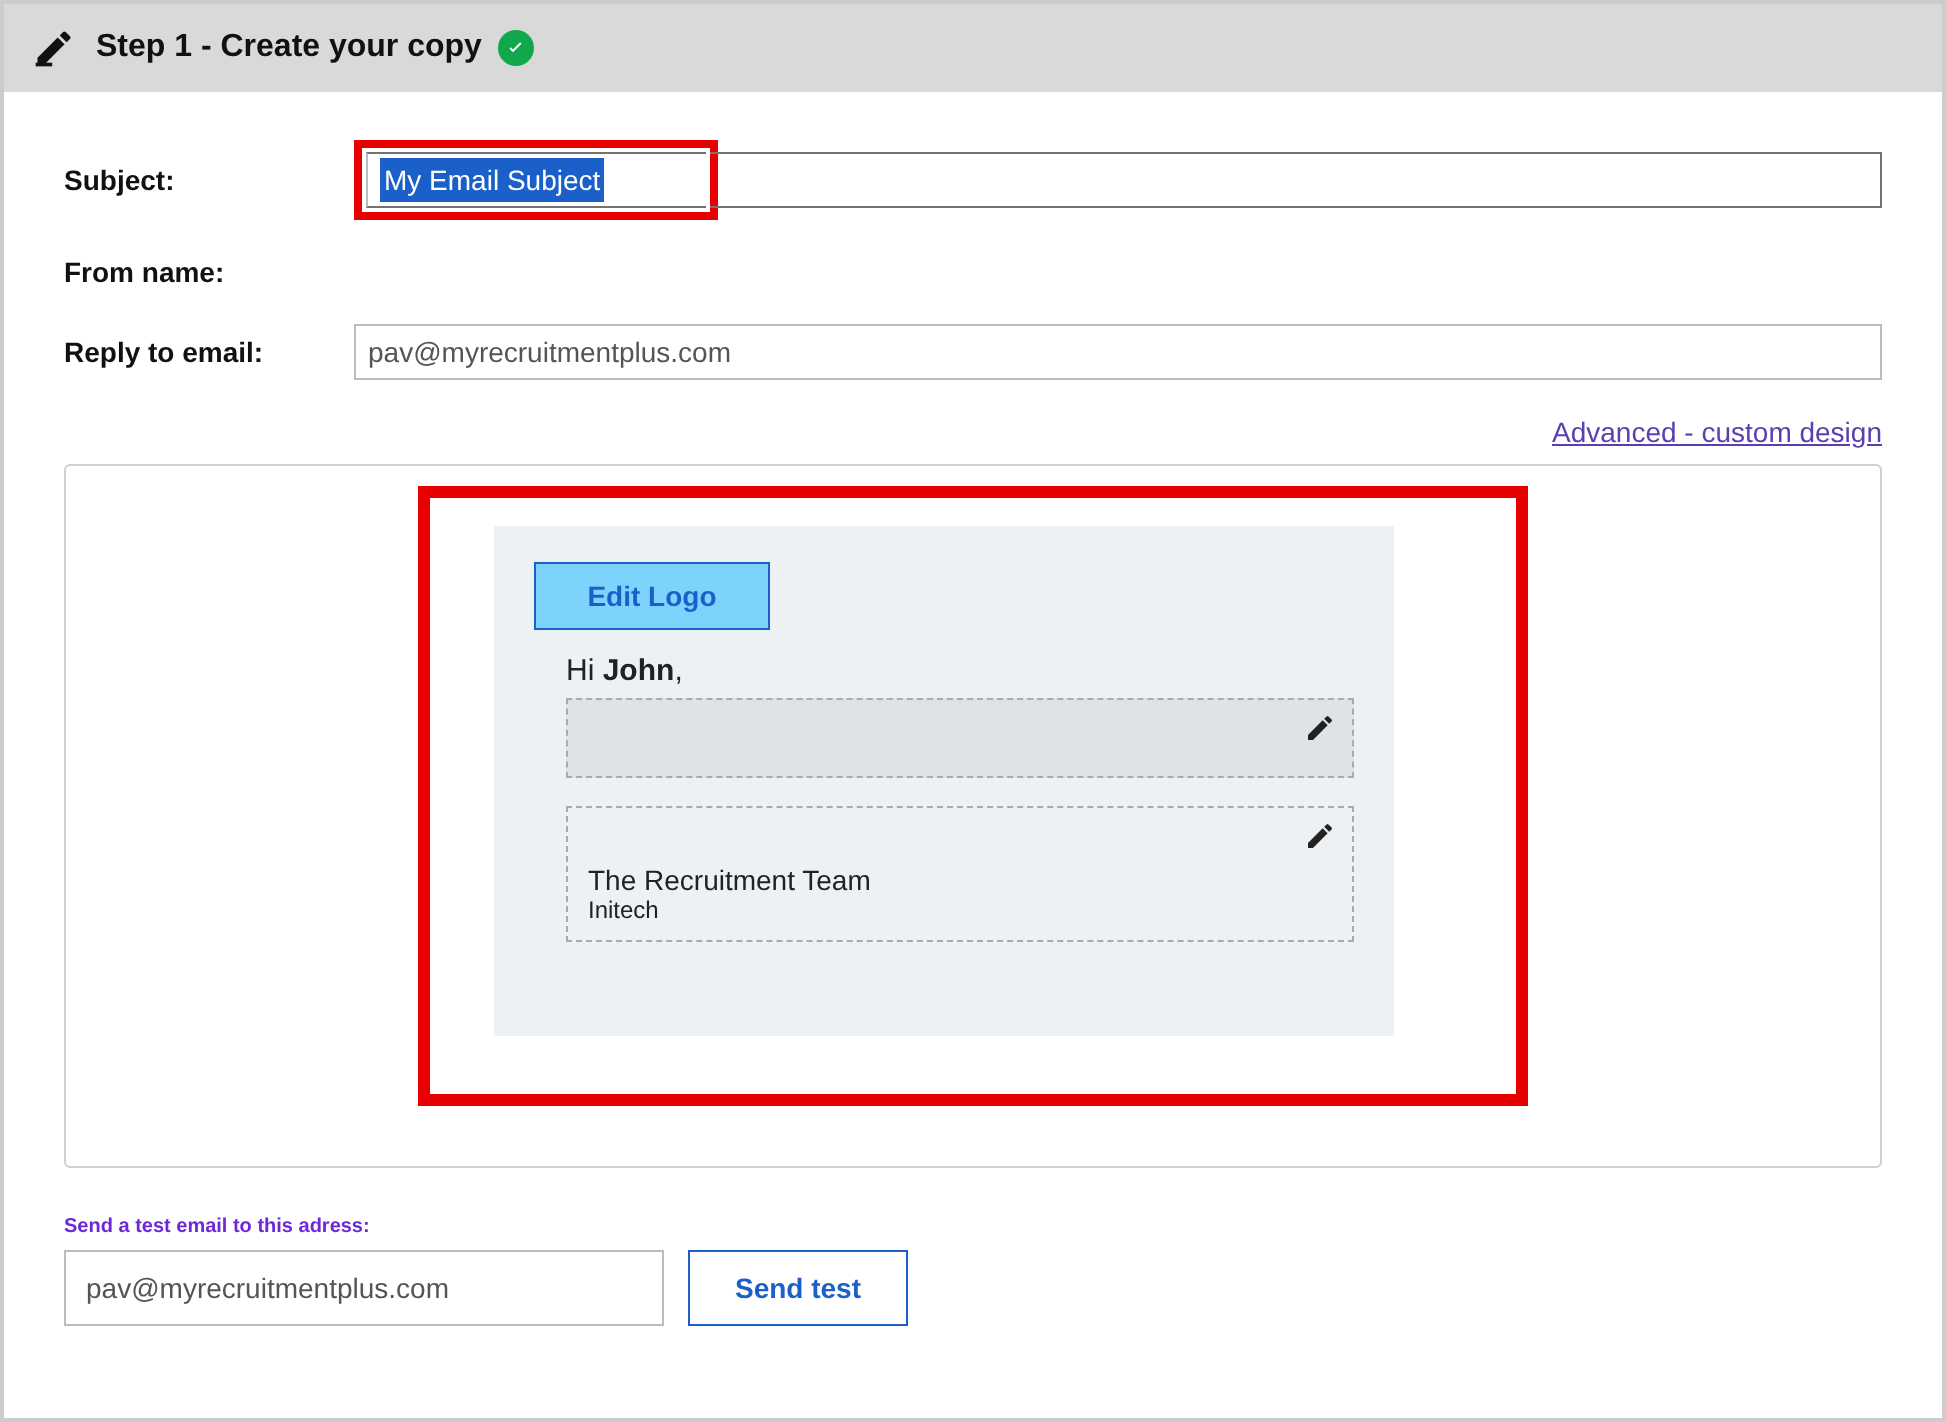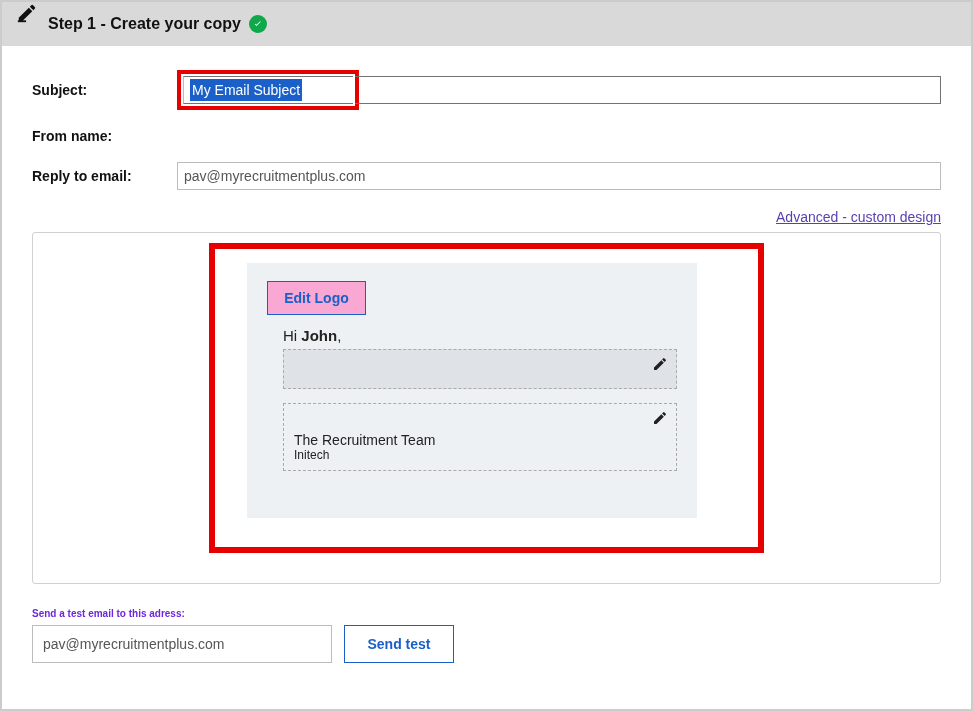--- a/index.html
+++ b/index.html
@@ -1,19 +1,19 @@
 <!DOCTYPE html>
 <html><head>
 <meta charset="utf-8">
 <style>
   * { box-sizing: border-box; }
   html, body { margin:0; padding:0; font-family: "Segoe UI", Arial, sans-serif; background:#fff; }
   .page-frame { width:973px; height:711px; border:2px solid #ccc; position:relative; background:#fff; }
   .header-bar {
-    background:#d9d9d9; height:44px; display:flex; 
+    background:#d9d9d9; height:44px; display:flex; align-items:center;
     padding:0 14px; gap:10px;
   }
   .header-title { font-weight:bold; font-size:16px; color:#111; display:flex; align-items:center; gap:8px; }
   .pencil-icon { width:22px; height:22px; }
   .check-badge {
     width:18px; height:18px; border-radius:50%; background:#0fa84a;
     display:inline-flex; align-items:center; justify-content:center;
     color:#fff; font-size:12px; font-weight:bold;
   }
   .content { padding:24px 30px 20px 30px; }
@@ -43,22 +43,22 @@
     border:1px solid #d0d0d0; border-radius:3px; padding:10px 10px 30px 10px;
     min-height:300px;
   }
   .red-callout {
     border:6px solid #e60000; width:555px; height:310px; margin:0 auto; padding:14px;
   }
   .email-canvas {
     background:#eef1f4; width:450px; height:255px; padding:18px 20px 10px 20px; margin-left:18px;
   }
   .edit-logo-btn {
-    background:#f9a8d4; border:1px solid #1a60c8; color:#1a60c8; font-weight:bold;
-    font-size:14px; height:34px; width:99px; cursor:pointer; margin-bottom:10px;
+    background:#7dd3fc; border:1px solid #1a60c8; color:#1a60c8; font-weight:bold;
+    font-size:14px; height:34px; width:118px; cursor:pointer; margin-bottom:10px;
   }
   .greeting { font-size:15px; color:#222; margin:2px 0 5px 16px; }
   .greeting strong { font-weight:bold; }
   .edit-block {
     border:1px dashed #aaa; background:#dfe3e7; margin:0 0 14px 16px;
     position:relative; padding:6px 8px;
   }
   .edit-block.first { height:40px; }
   .edit-block.second { background:transparent; padding:10px 10px 8px 10px; }
   .block-pencil {

